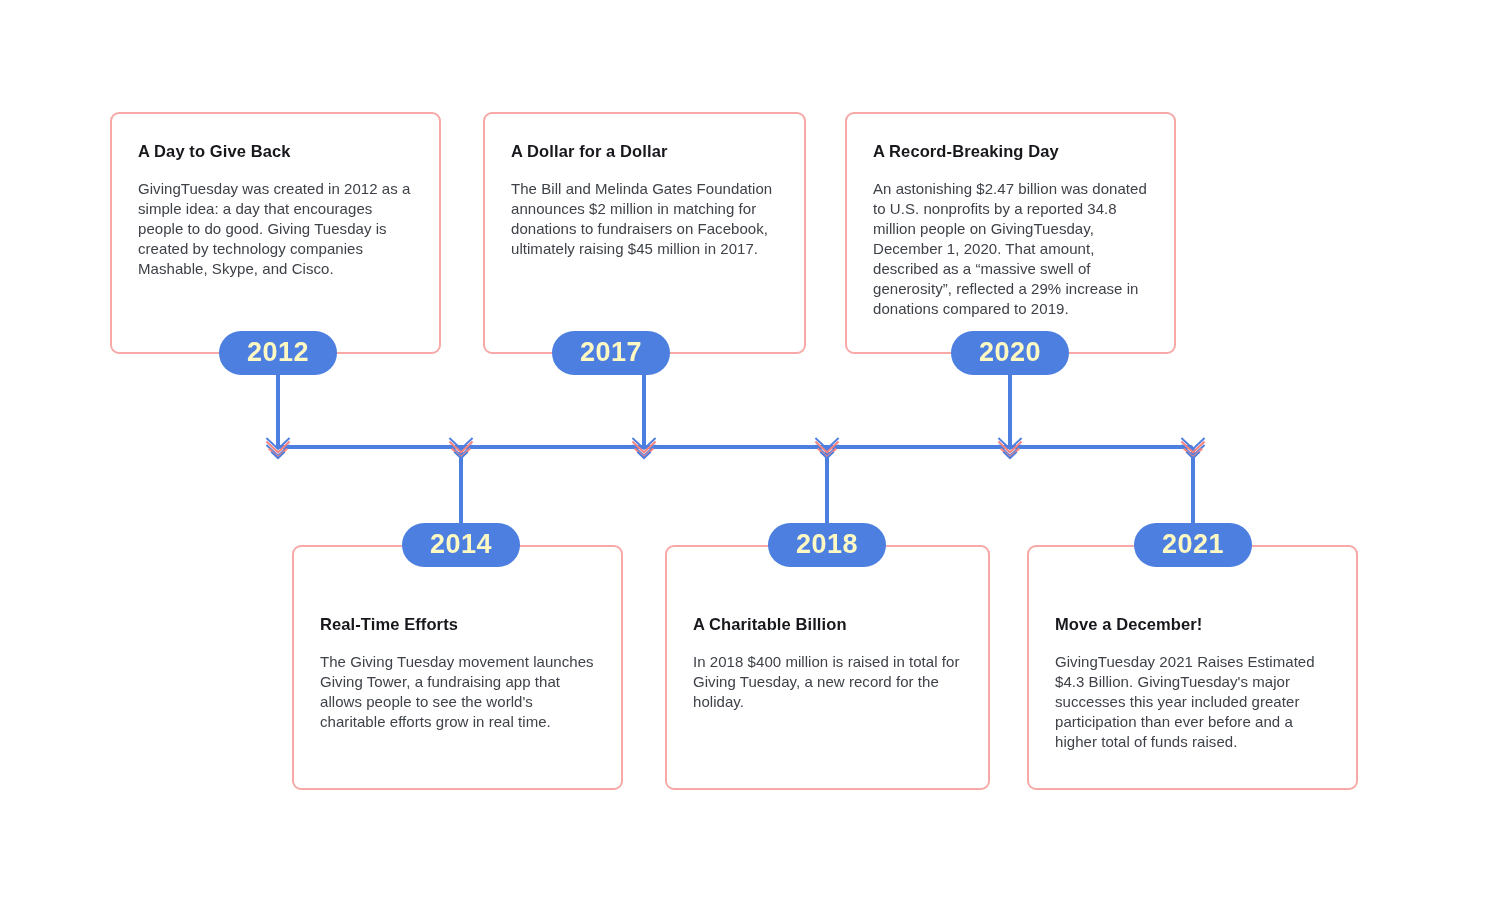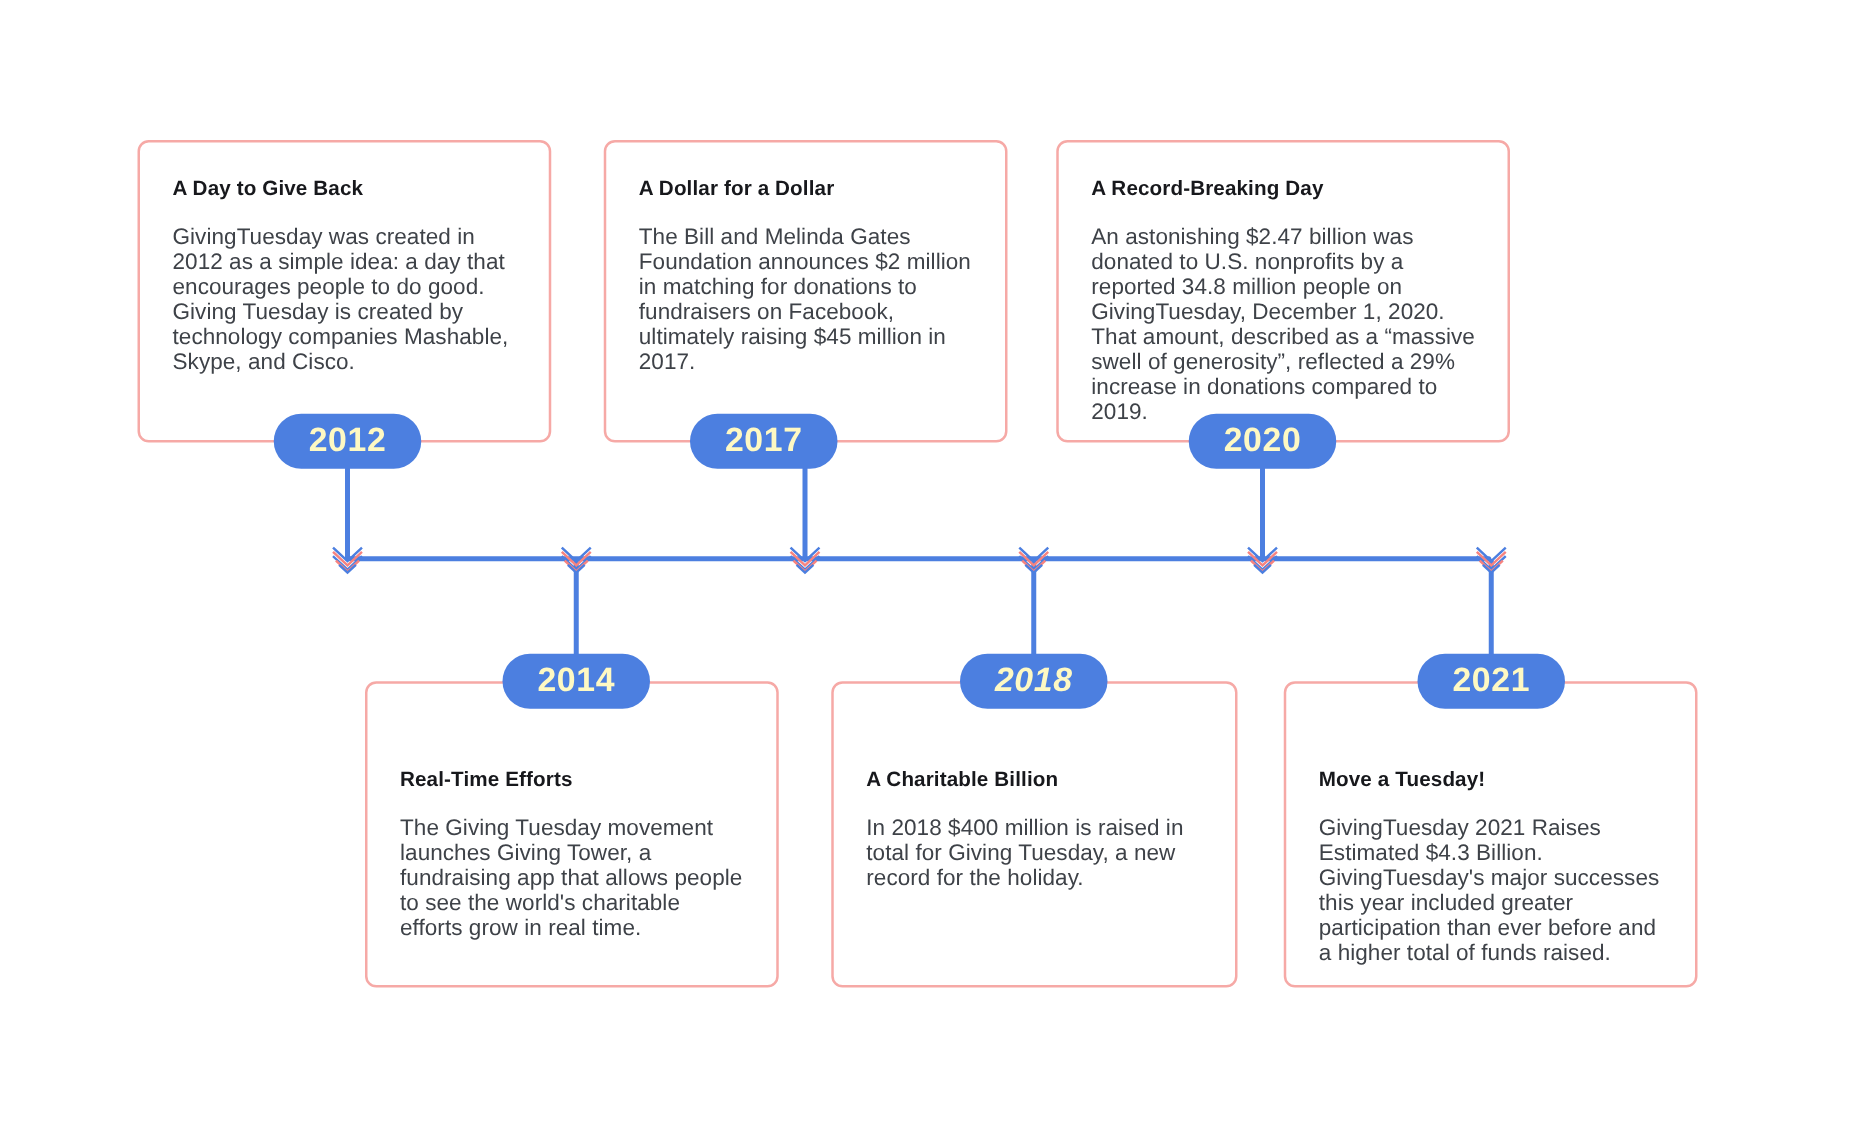--- a/index.html
+++ b/index.html
@@ -79,21 +79,21 @@
     padding: 0 26px;
   }
   .card-title {
     font-size: 16.5px;
     font-weight: bold;
     color: #17181c;
     letter-spacing: 0.1px;
     margin: 0 0 18px 0;
   }
   .card-body {
-    font-size: 18px;
+    font-size: 15px;
     line-height: 20px;
     color: #3e4248;
     margin: 0;
     letter-spacing: 0.05px;
   }
 
   
   .card.upper .card-inner { padding-top: 28px; }
   
   .card.lower .card-inner { padding-top: 68px; }
@@ -110,21 +110,21 @@
     </div>
   </div>
 
   <div class="card upper" style="left:483px; top:112px; width:323px; height:242px;">
     <div class="card-inner">
       <p class="card-title">A Dollar for a Dollar</p>
       <p class="card-body">The Bill and Melinda Gates Foundation announces $2 million in matching for donations to fundraisers on Facebook, ultimately raising $45 million in 2017.</p>
     </div>
   </div>
 
-  <div class="card upper" style="left:845px; top:112px; width:363px; height:242px;">
+  <div class="card upper" style="left:845px; top:112px; width:331px; height:242px;">
     <div class="card-inner">
       <p class="card-title">A Record-Breaking Day</p>
       <p class="card-body">An astonishing $2.47 billion was donated to U.S. nonprofits by a reported 34.8 million people on GivingTuesday, December 1, 2020. That amount, described as a “massive swell of generosity”, reflected a 29% increase in donations compared to 2019.</p>
     </div>
   </div>
 
   <div class="card lower" style="left:292px; top:545px; width:331px; height:245px;">
     <div class="card-inner">
       <p class="card-title">Real-Time Efforts</p>
       <p class="card-body">The Giving Tuesday movement launches Giving Tower, a fundraising app that allows people to see the world's charitable efforts grow in real time.</p>
@@ -133,21 +133,21 @@
 
   <div class="card lower" style="left:665px; top:545px; width:325px; height:245px;">
     <div class="card-inner">
       <p class="card-title">A Charitable Billion</p>
       <p class="card-body">In 2018 $400 million is raised in total for Giving Tuesday, a new record for the holiday.</p>
     </div>
   </div>
 
   <div class="card lower" style="left:1027px; top:545px; width:331px; height:245px;">
     <div class="card-inner">
-      <p class="card-title">Move a Tuesday!</p>
+      <p class="card-title">Move a December!</p>
       <p class="card-body">GivingTuesday 2021 Raises Estimated $4.3 Billion. GivingTuesday's major successes this year included greater participation than ever before and a higher total of funds raised.</p>
     </div>
   </div>
 
   <div class="connector" style="left:276px; top:373px; height:76px;"></div>
   <div class="connector" style="left:642px; top:373px; height:76px;"></div>
   <div class="connector" style="left:1008px; top:373px; height:76px;"></div>
 
   <div class="connector" style="left:459px; top:447px; height:80px;"></div>
   <div class="connector" style="left:825px; top:447px; height:80px;"></div>
@@ -228,20 +228,20 @@
   <div class="year-pill" style="left:611px; top:331px;">
     <span>2017</span>
   </div>
   <div class="year-pill" style="left:1010px; top:331px;">
     <span>2020</span>
   </div>
 
   <div class="year-pill" style="left:461px; top:523px;">
     <span>2014</span>
   </div>
-  <div class="year-pill" style="left:827px; top:523px;font-style:italic;">
+  <div class="year-pill" style="left:827px; top:523px;">
     <span>2018</span>
   </div>
   <div class="year-pill" style="left:1193px; top:523px;">
     <span>2021</span>
   </div>
 
 </div>
 
 </body></html>

